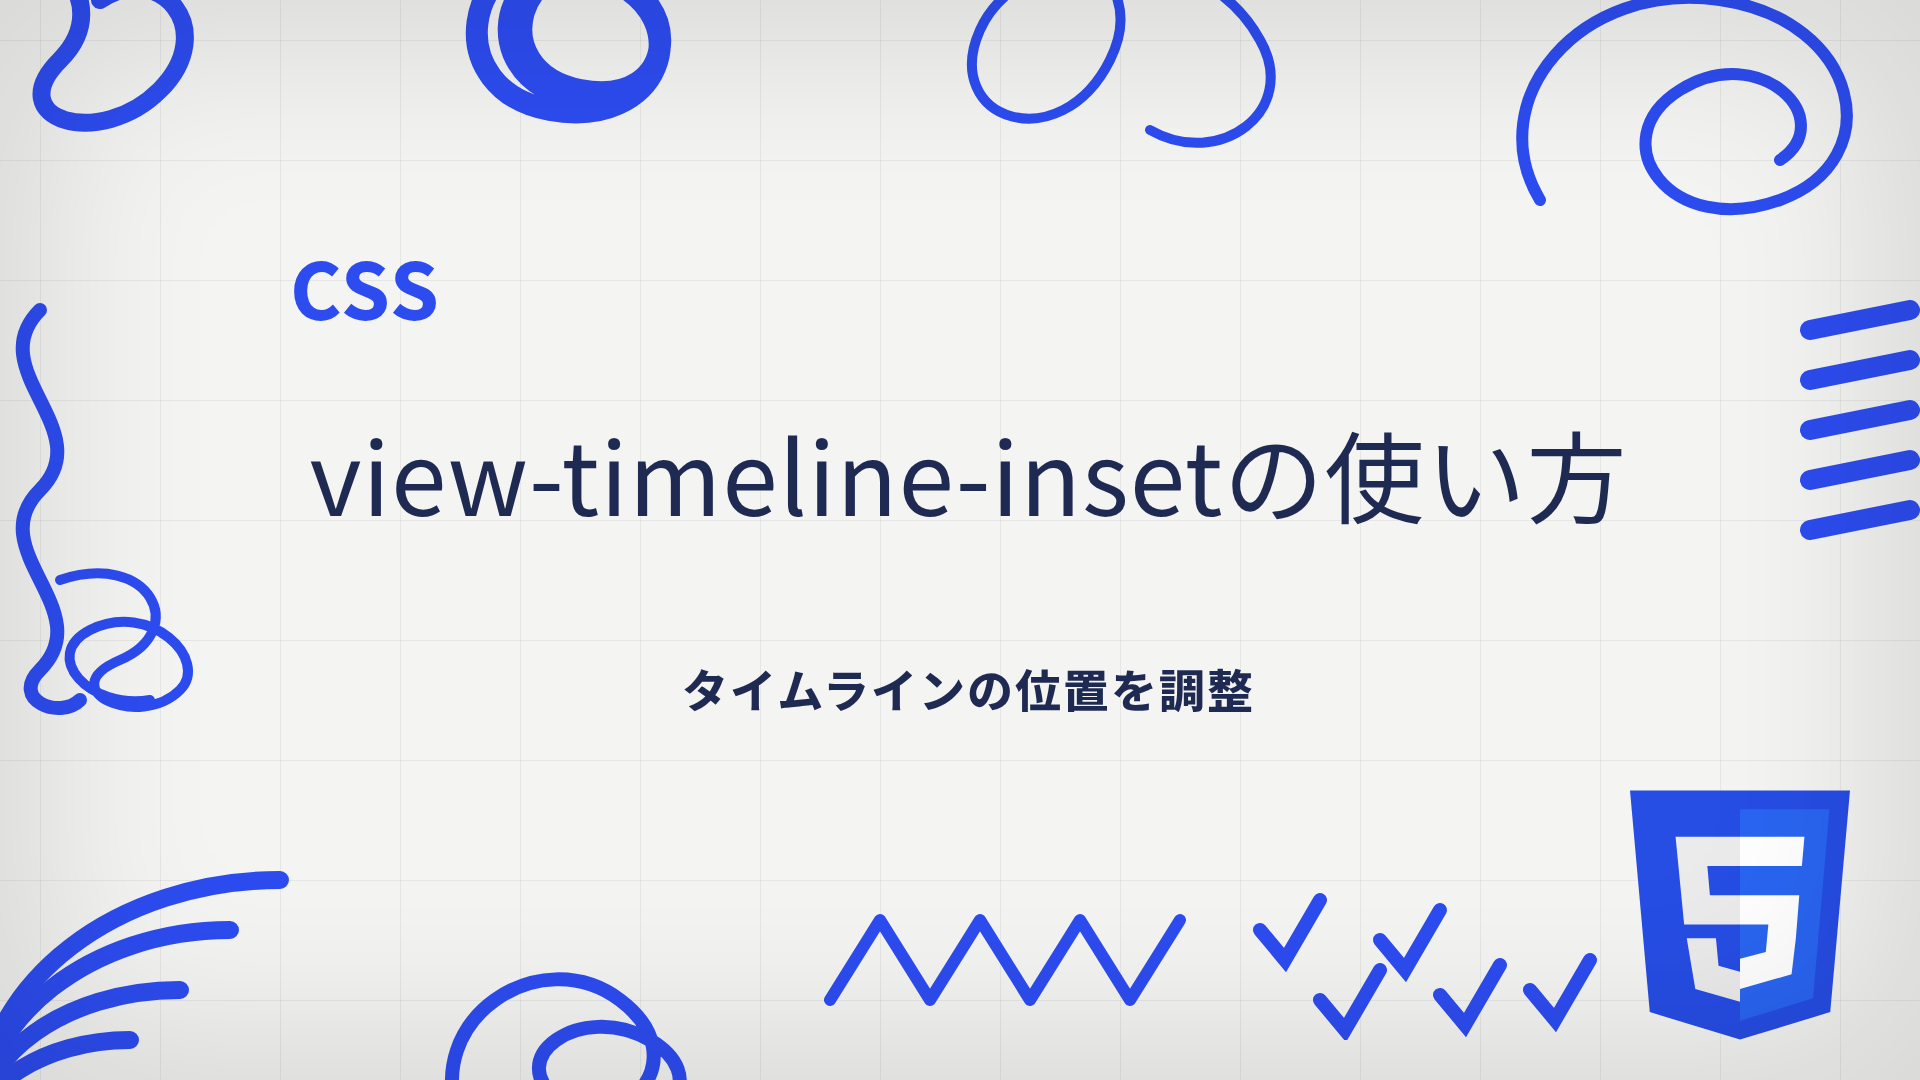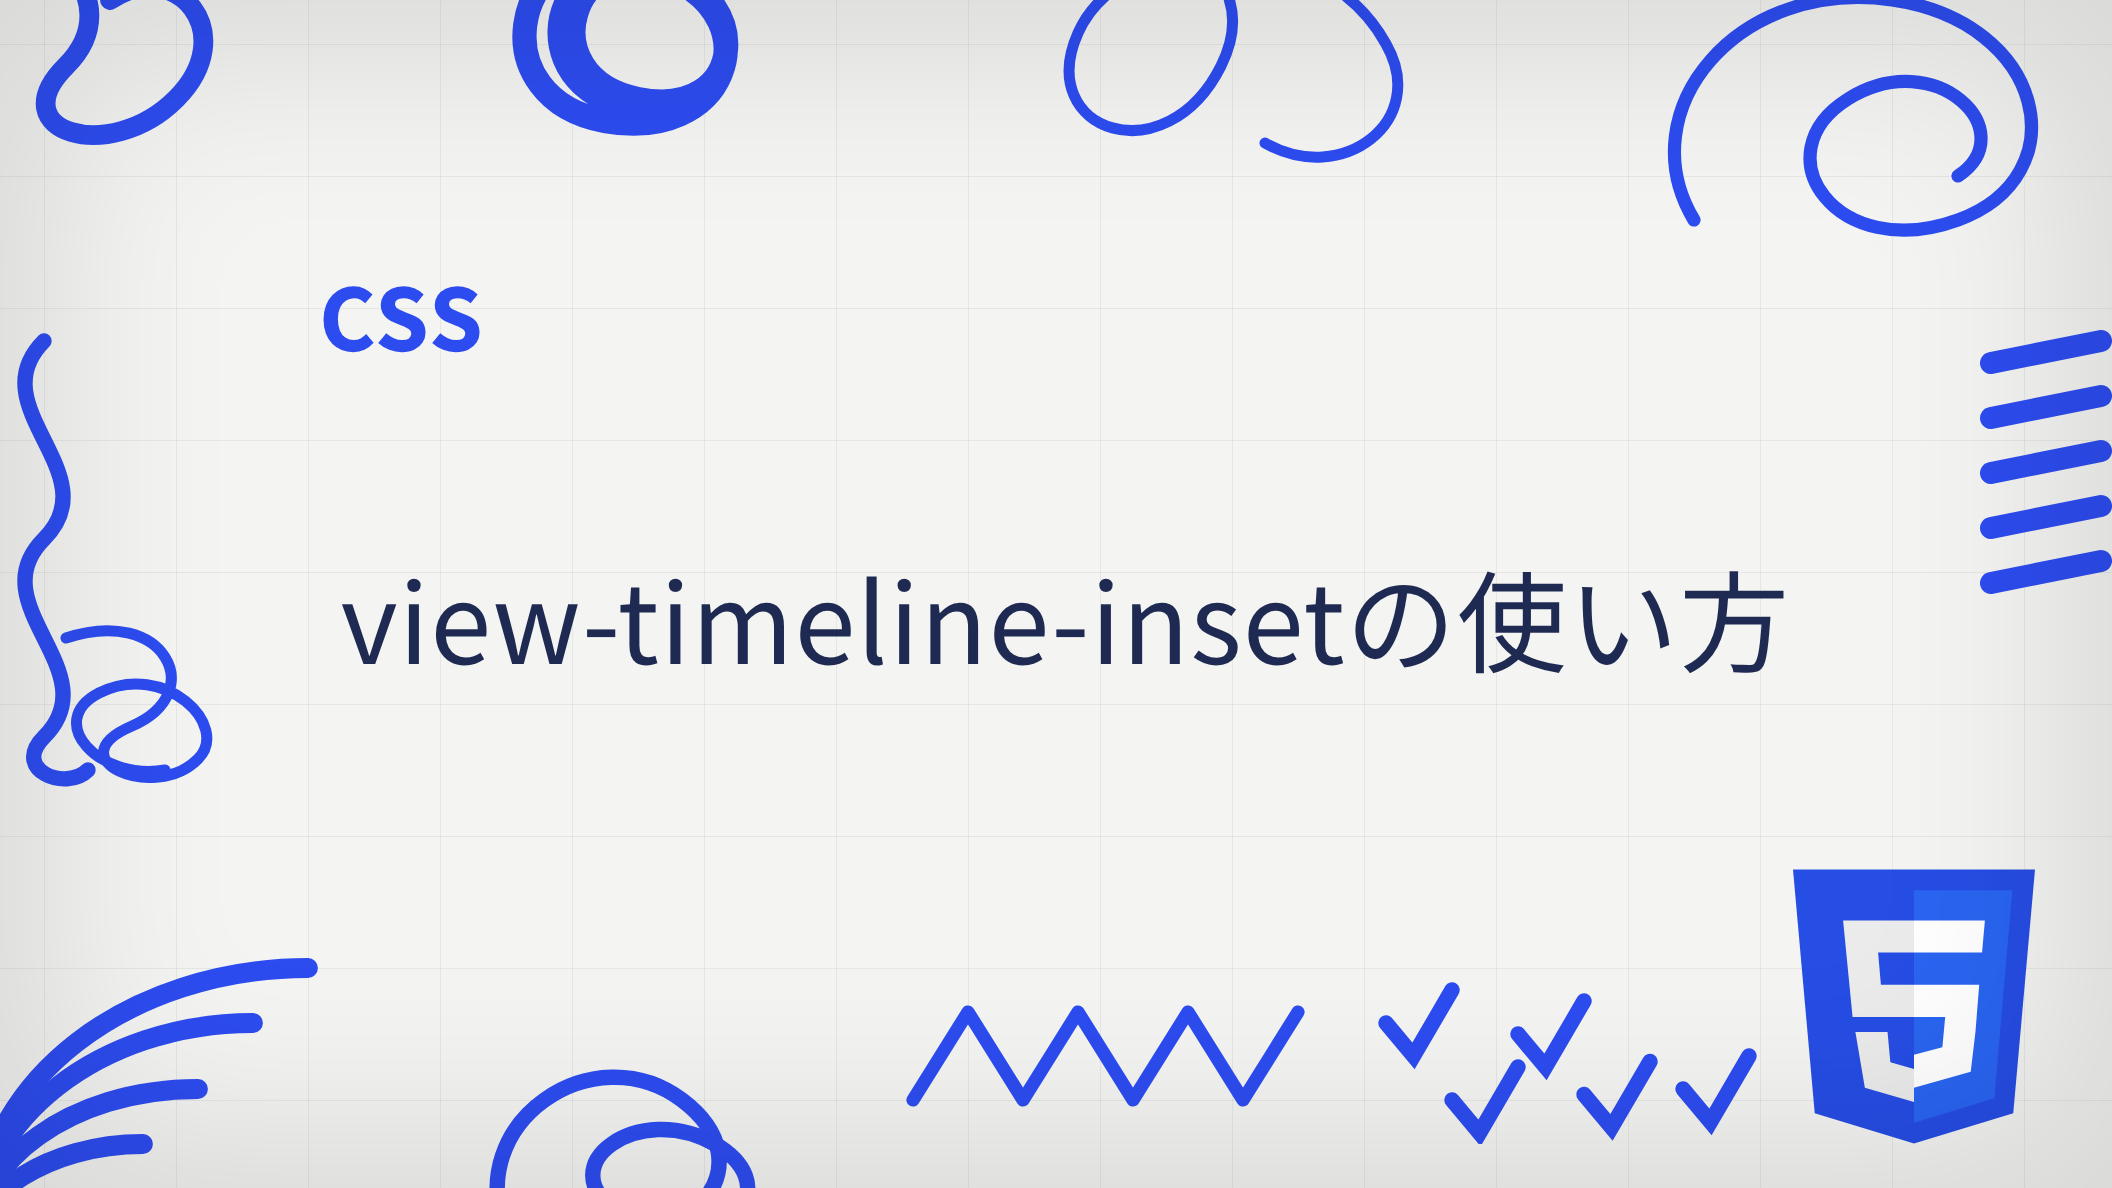--- a/index.html
+++ b/index.html
@@ -119,20 +119,21 @@
     <path d="M140 60 L165 90 L200 30"></path>
     <path d="M80 120 L105 150 L140 90"></path>
     <path d="M200 115 L225 145 L260 85"></path>
     <path d="M290 110 L315 140 L350 80"></path>
   </g>
 </svg>
 
 <div class="content">
   <div class="category">CSS</div>
   <h1 class="title">view-timeline-insetの使い方</h1>
+  <div class="subtitle">タイムラインの位置を調整</div>
 </div>
 
 <svg class="css3-badge" viewBox="0 0 256 290">
   <path fill="#264de4" d="M0 0 L256 0 L233 258 L128 290 L23 258 Z"></path>
   <path fill="#2965f1" d="M128 22 L128 268 L213 242 L232 22 Z"></path>
   <path fill="#ebebeb" d="M53 54 H128 V88 H90 L93 122 H128 V156 H63 Z"></path>
   <path fill="#ebebeb" d="M66 172 H100 L103 204 L128 211 V246 L76 231 Z"></path>
   <path fill="#fff" d="M128 54 H203 L200 88 H128 Z"></path>
   <path fill="#fff" d="M128 122 H197 L193 172 L188 214 L128 231 V196 L158 188 L161 156 H128 Z"></path>
 </svg>

